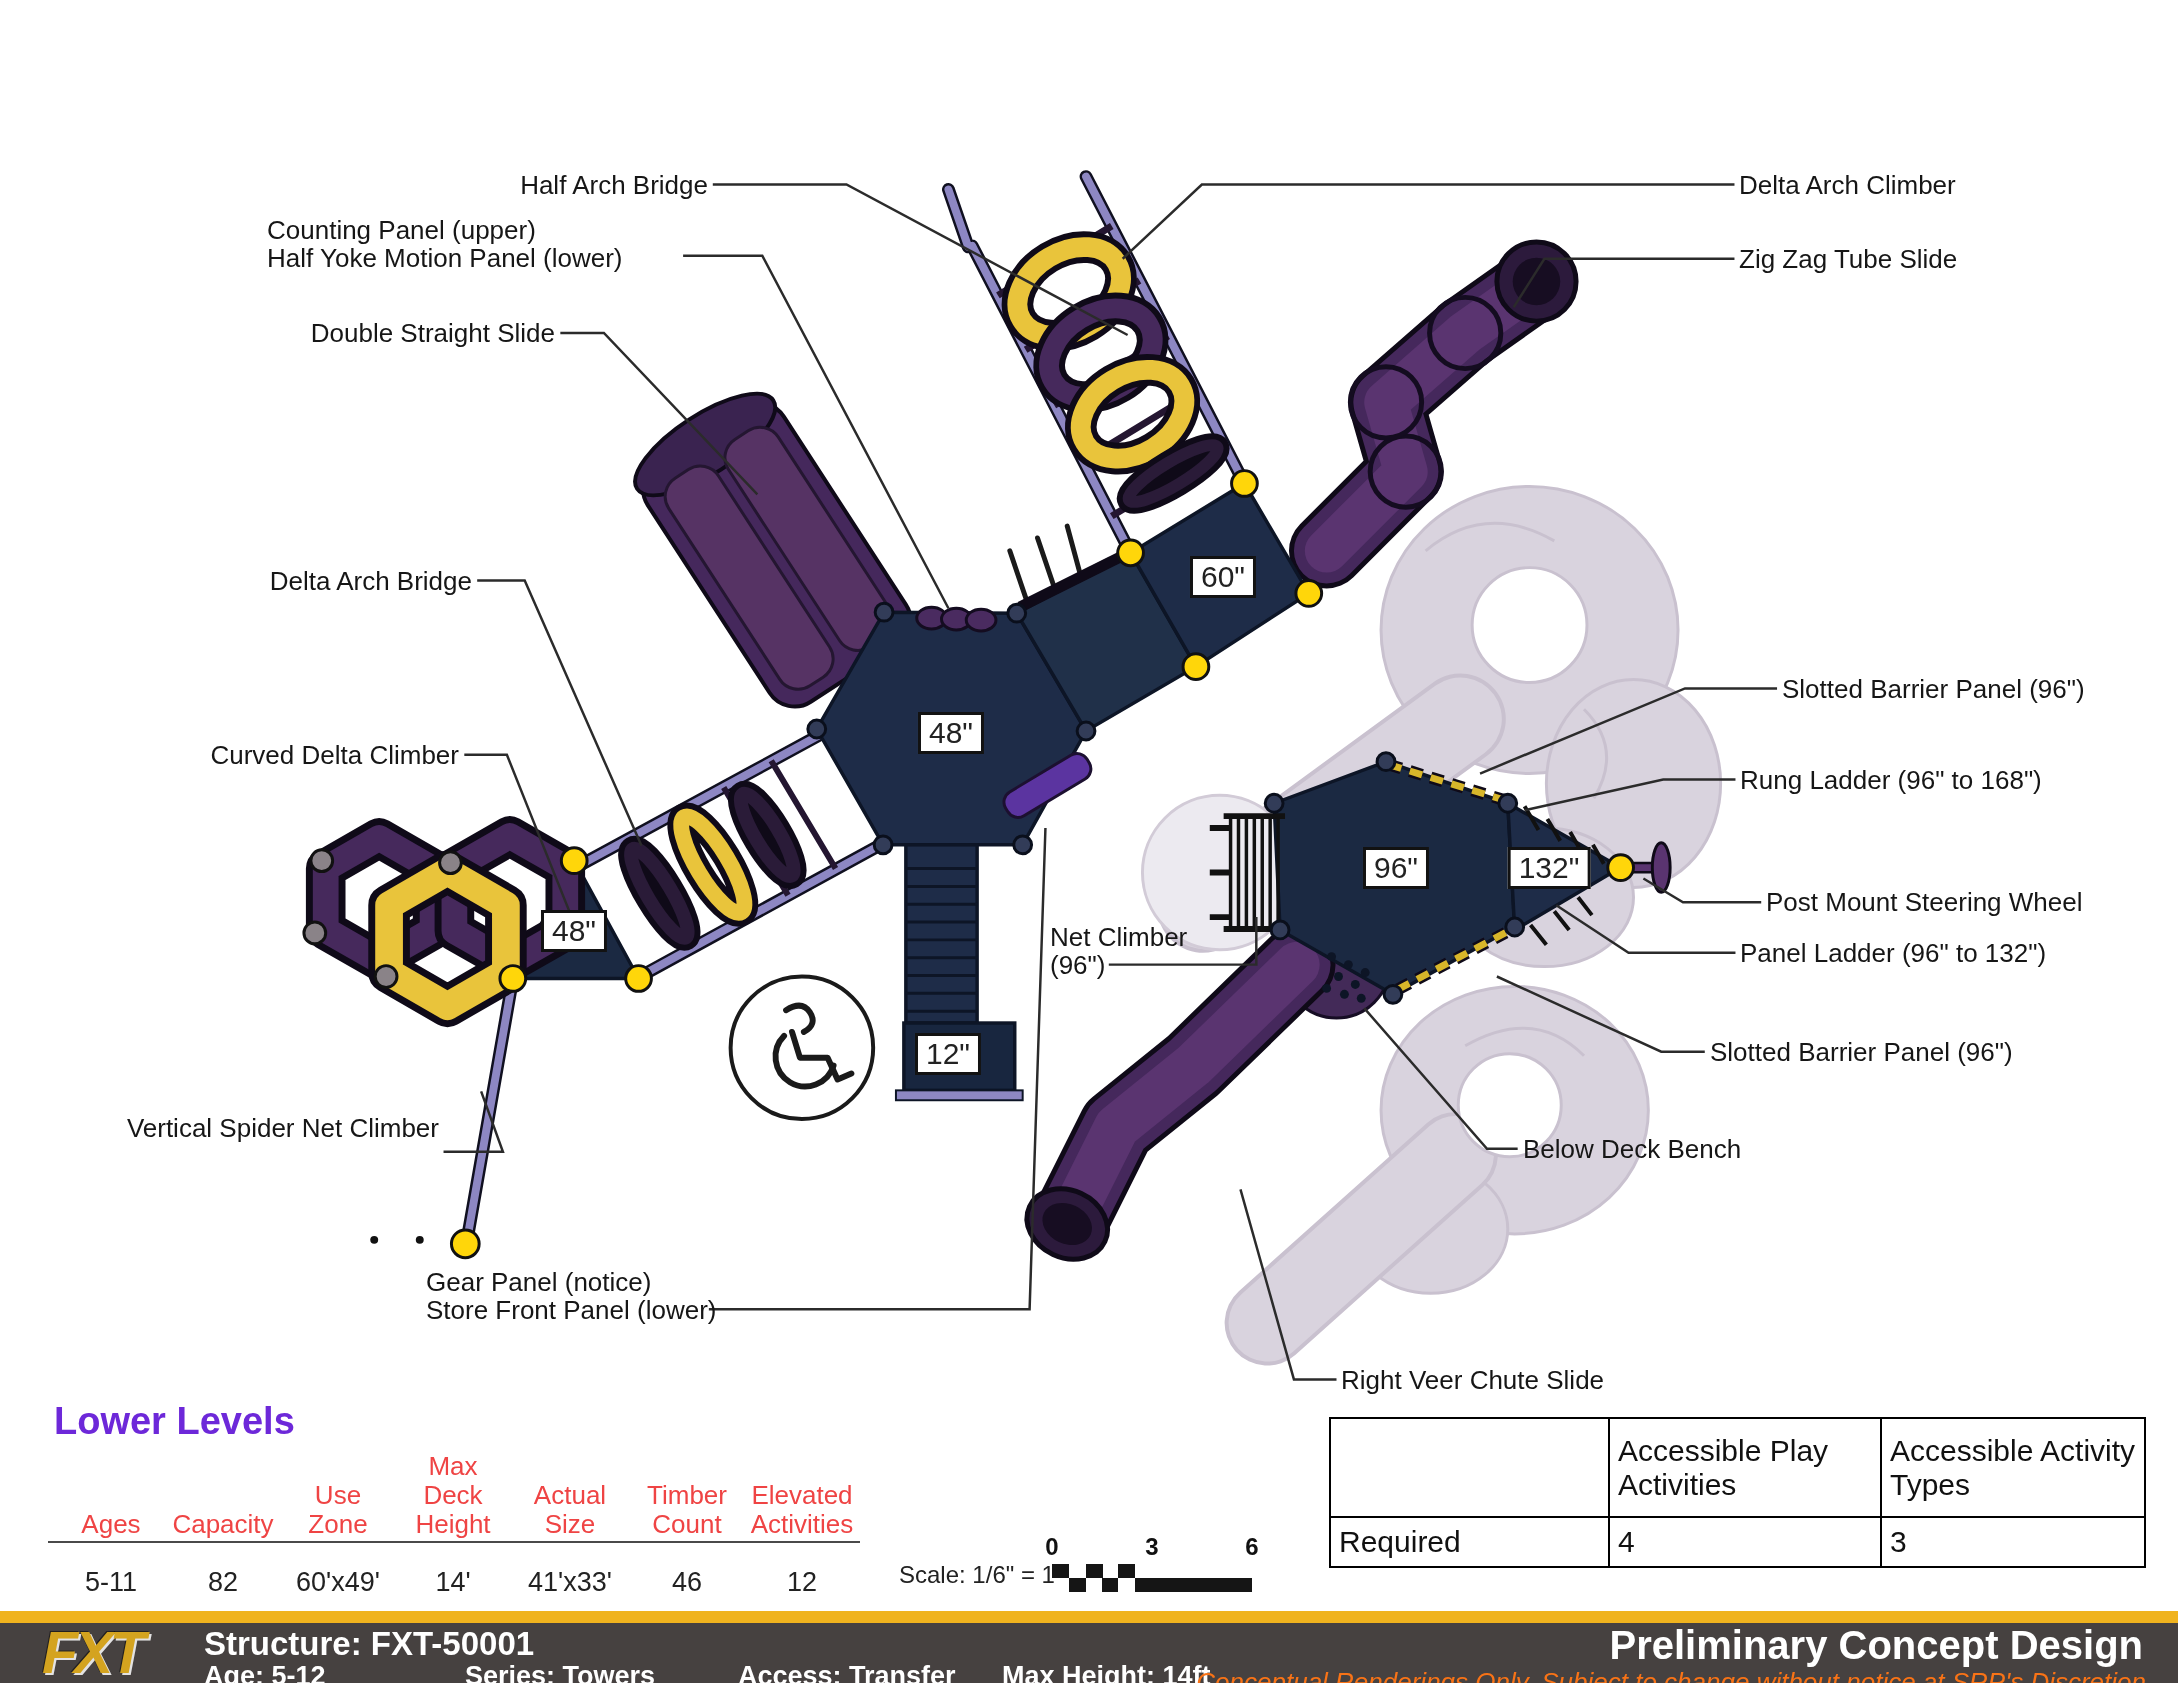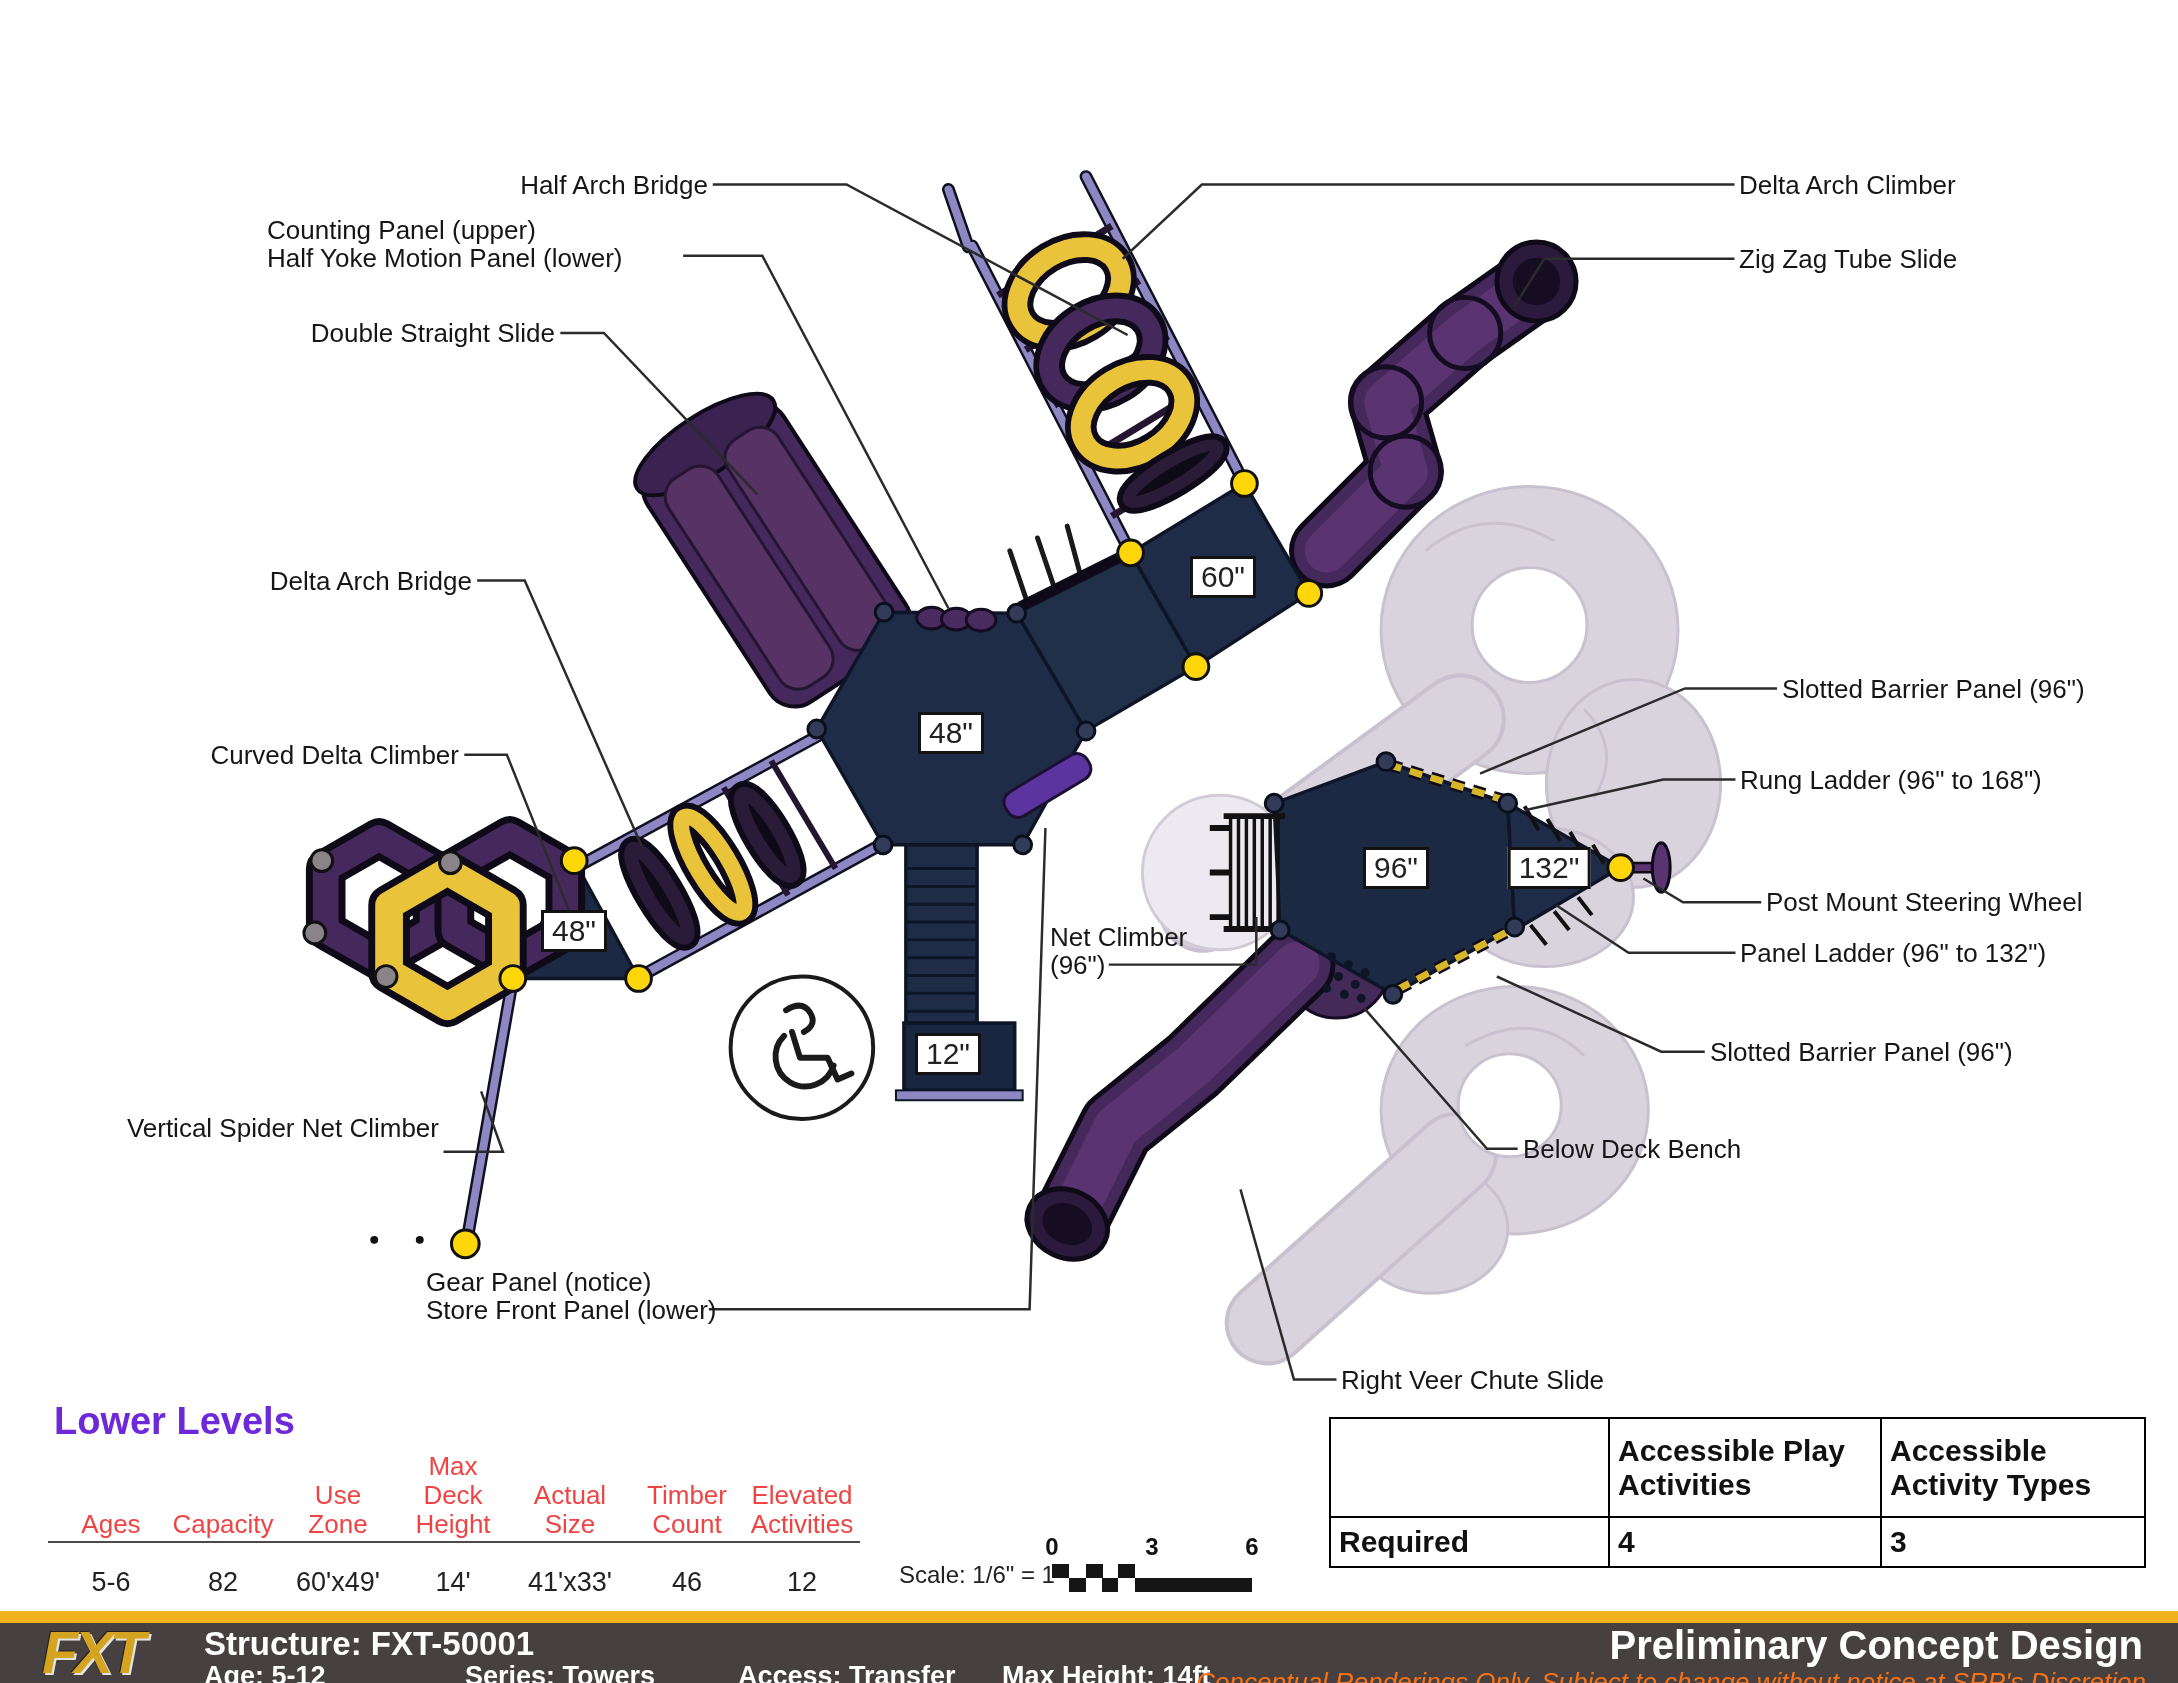--- a/index.html
+++ b/index.html
@@ -15,21 +15,21 @@
   .ll-col{position:absolute;width:168px;height:83px;top:1420px;display:flex;align-items:flex-end;justify-content:center;}
   .ll-col span{display:block;text-align:center;white-space:pre-line;font-size:26px;line-height:29px;color:#ef4444;}
   .ll-val{position:absolute;width:168px;top:1531px;text-align:center;font-size:27px;color:#222;}
   .ll-rule{position:absolute;left:48px;top:1505px;width:812px;height:2px;background:#4a4a4a;}
   
   .scale-label{position:absolute;left:899px;top:1525px;font-size:24px;color:#222;}
   .scale-tick{position:absolute;top:1497px;transform:translateX(-50%);font-size:24px;font-weight:bold;color:#111;}
   #scalebar{position:absolute;left:1052px;top:1528px;width:200px;height:28px;}
   #scalebar div{position:absolute;background:#151515;}
   
-  #acc-table{position:absolute;left:1329px;top:1381px;border-collapse:collapse;table-layout:fixed;font-weight:bold;}
+  #acc-table{position:absolute;left:1329px;top:1381px;border-collapse:collapse;table-layout:fixed;}
   #acc-table td{border:2.5px solid #000;font-size:30px;color:#111;padding:2px 8px;vertical-align:middle;line-height:34px;}
   
   .gold-bar{position:absolute;left:0;top:1575px;width:2178px;height:12px;background:#F0B31E;}
   .footer{position:absolute;left:0;top:1587px;width:2178px;height:69px;background:#464140;}
   .footer .logo{position:absolute;left:42px;top:-4px;font-size:59px;font-weight:900;font-style:italic;
                 letter-spacing:-4px;color:#D4A31F;text-shadow:2px 2px 0 rgba(255,255,255,0.85),-1px -1px 0 rgba(0,0,0,0.5);}
   .footer .f-structure{position:absolute;left:204px;top:2px;font-size:33px;font-weight:bold;color:#fff;}
   .footer .f-item{position:absolute;top:38px;font-size:27px;font-weight:bold;color:#fff;}
   .footer .f-title{position:absolute;right:35px;top:0px;font-size:40px;font-weight:bold;color:#fff;}
   .footer .f-disc{position:absolute;right:32px;top:44px;font-size:26px;font-style:italic;color:#f97316;}
@@ -304,21 +304,21 @@
     </div>
   <div class="ll-col" style="left:603px;">
       <span>Timber
 Count</span>
     </div>
   <div class="ll-col" style="left:718px;">
       <span>Elevated
 Activities</span>
     </div>
 
-  <div class="ll-val" style="left:27px;">5-6</div>
+  <div class="ll-val" style="left:27px;">5-11</div>
   <div class="ll-val" style="left:139px;">82</div>
   <div class="ll-val" style="left:254px;">60'x49'</div>
   <div class="ll-val" style="left:369px;">14'</div>
   <div class="ll-val" style="left:486px;">41'x33'</div>
   <div class="ll-val" style="left:603px;">46</div>
   <div class="ll-val" style="left:718px;">12</div>
 
   <div class="scale-label">Scale: 1/6" = 1'</div>
   <div class="scale-tick" style="left:1052px;">0</div>
   <div class="scale-tick" style="left:1152px;">3</div>

